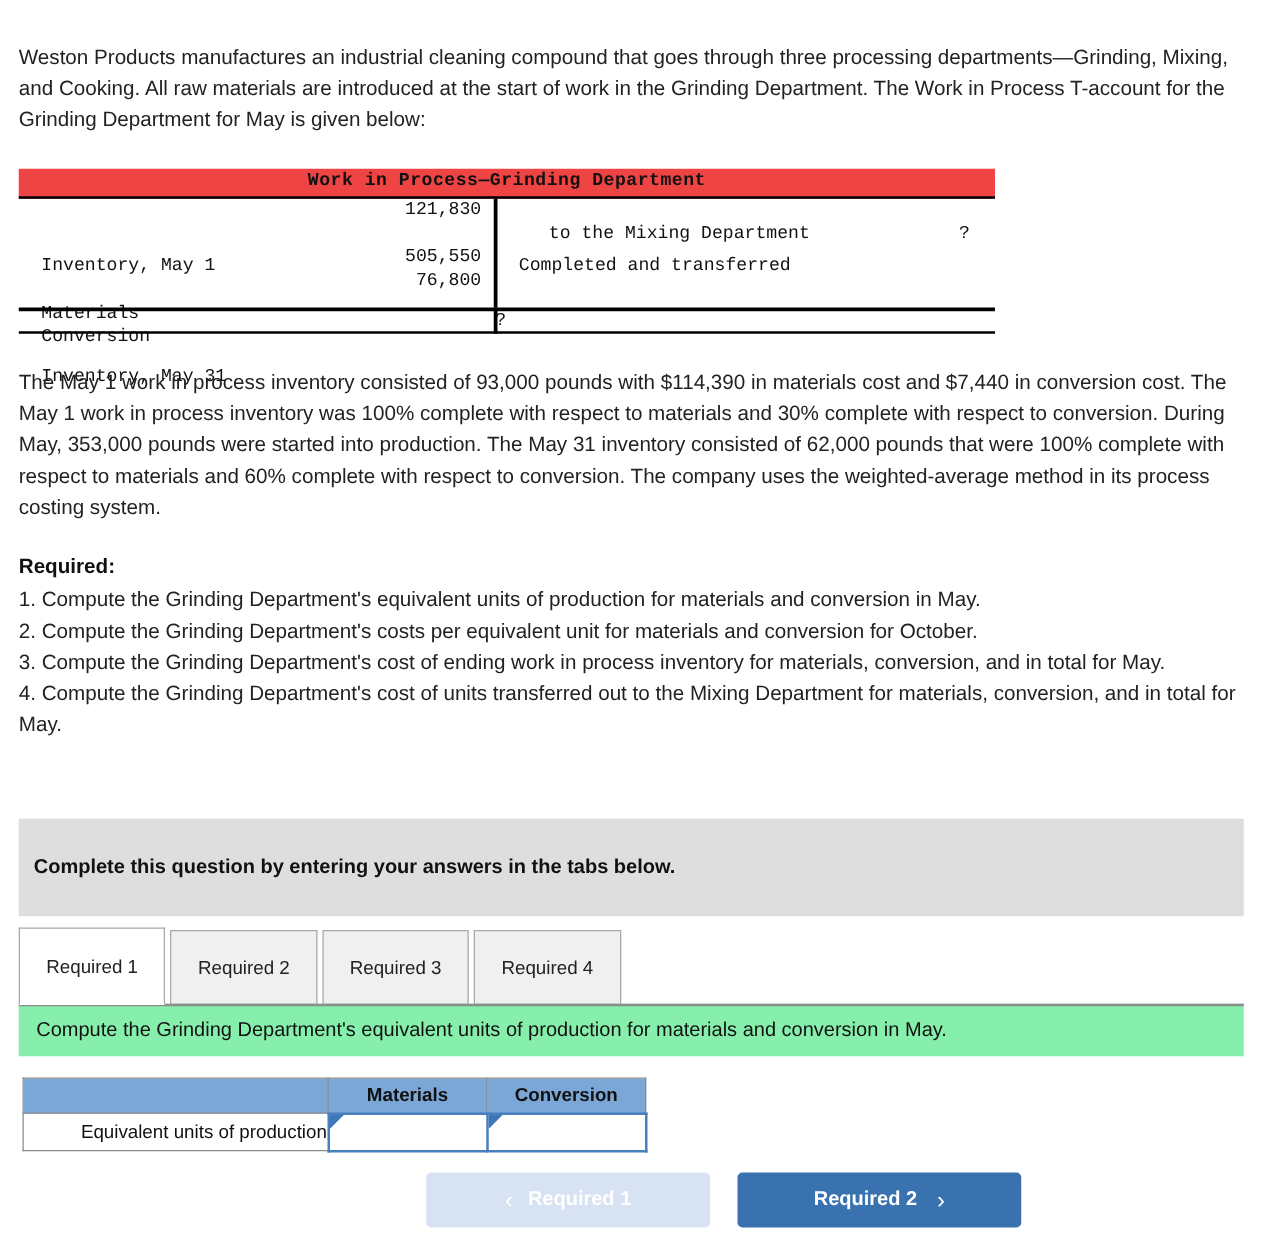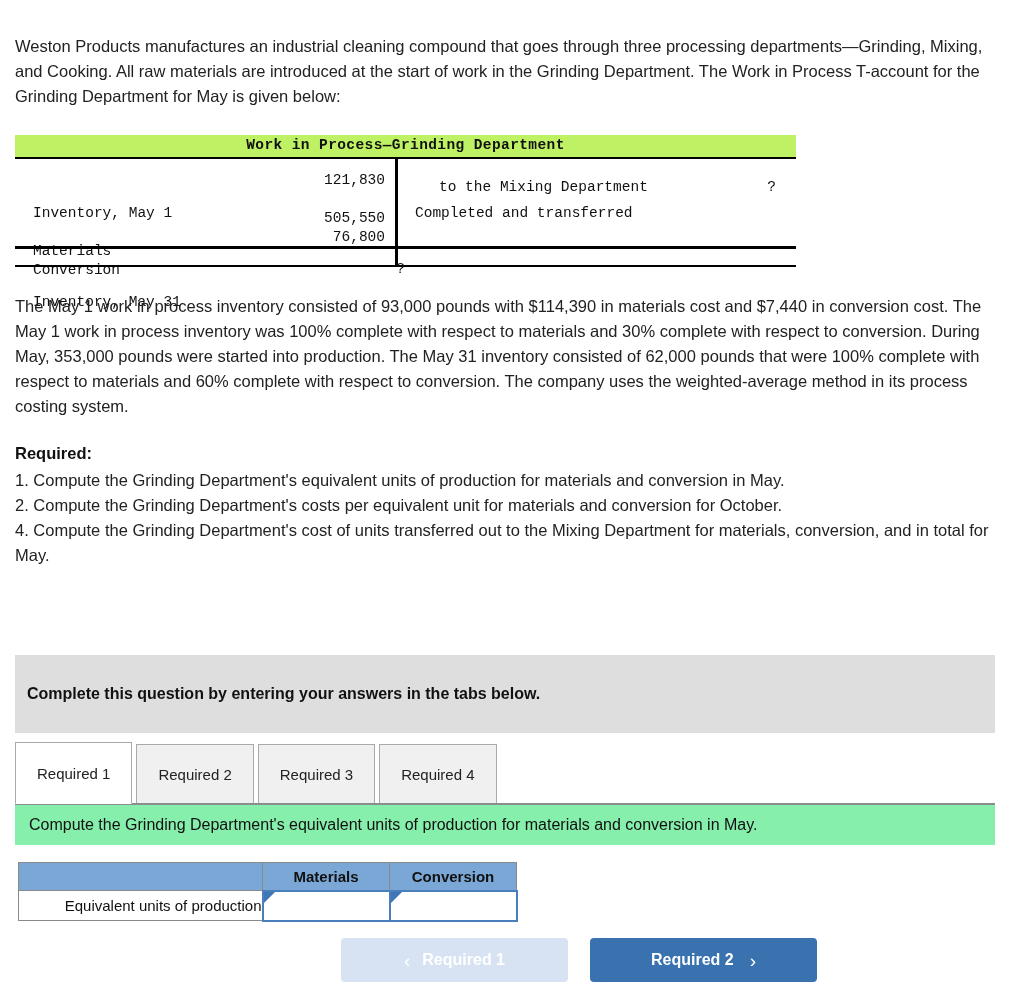--- a/index.html
+++ b/index.html
@@ -39,21 +39,21 @@
     position: absolute;
     left: 15px;
     top: 135px;
     width: 781px;
     font-family: "Liberation Mono", "DejaVu Sans Mono", monospace;
     font-size: 14.5px;
     line-height: 19px;
     color: #111;
   }
   .ta-title {
-    background: #bef264;
+    background: #ef4444;
     font-weight: bold;
     text-align: center;
     letter-spacing: 0.4px;
     padding: 1px 0 2px 0;
     border-bottom: 2.5px solid #000;
     font-size: 14.5px;
   }
   .ta-body {
     position: relative;
     height: 87px;
@@ -79,21 +79,21 @@
     top: 0;
     width: 399px;
     height: 87px;
   }
   .ta-row {
     position: relative;
     height: 19px;
     white-space: pre;
   }
   .ta-label { position: absolute; left: 18px; top: 0; margin-top: 45px; }
-  .ta-amt  { position: absolute; right: 10px; top: 12px; text-align: center; }
+  .ta-amt  { position: absolute; right: 10px; top: 0; text-align: center; }
   .ta-label-ind { position: absolute; left: 42px; top: 0; }
   .ta-q    { position: absolute; right: 20px; top: 0; }
   .ta-rule {
     position: absolute;
     left: 0;
     top: 87px;
     width: 781px;
     height: 2.5px;
     background: #000;
   }
@@ -345,20 +345,21 @@
       </div>
     </div>
   </div>
 
   <p class="prose" id="facts-paragraph">The May 1 work in process inventory consisted of 93,000 pounds with $114,390 in materials cost and $7,440 in conversion cost. The May 1 work in process inventory was 100% complete with respect to materials and 30% complete with respect to conversion. During May, 353,000 pounds were started into production. The May 31 inventory consisted of 62,000 pounds that were 100% complete with respect to materials and 60% complete with respect to conversion. The company uses the weighted-average method in its process costing system.</p>
 
   <div id="required-heading">Required:</div>
   <div id="required-list">
     <div class="req-item">1. Compute the Grinding Department's equivalent units of production for materials and conversion in May.</div>
     <div class="req-item">2. Compute the Grinding Department's costs per equivalent unit for materials and conversion for October.</div>
+    <div class="req-item">3. Compute the Grinding Department's cost of ending work in process inventory for materials, conversion, and in total for May.</div>
     <div class="req-item">4. Compute the Grinding Department's cost of units transferred out to the Mixing Department for materials, conversion, and in total for May.</div>
   </div>
 
   <div id="complete-banner">
     <span class="banner-text">Complete this question by entering your answers in the tabs below.</span>
   </div>
 
   <div id="tab-strip">
     <div class="tab active">
       <span>Required 1</span>

